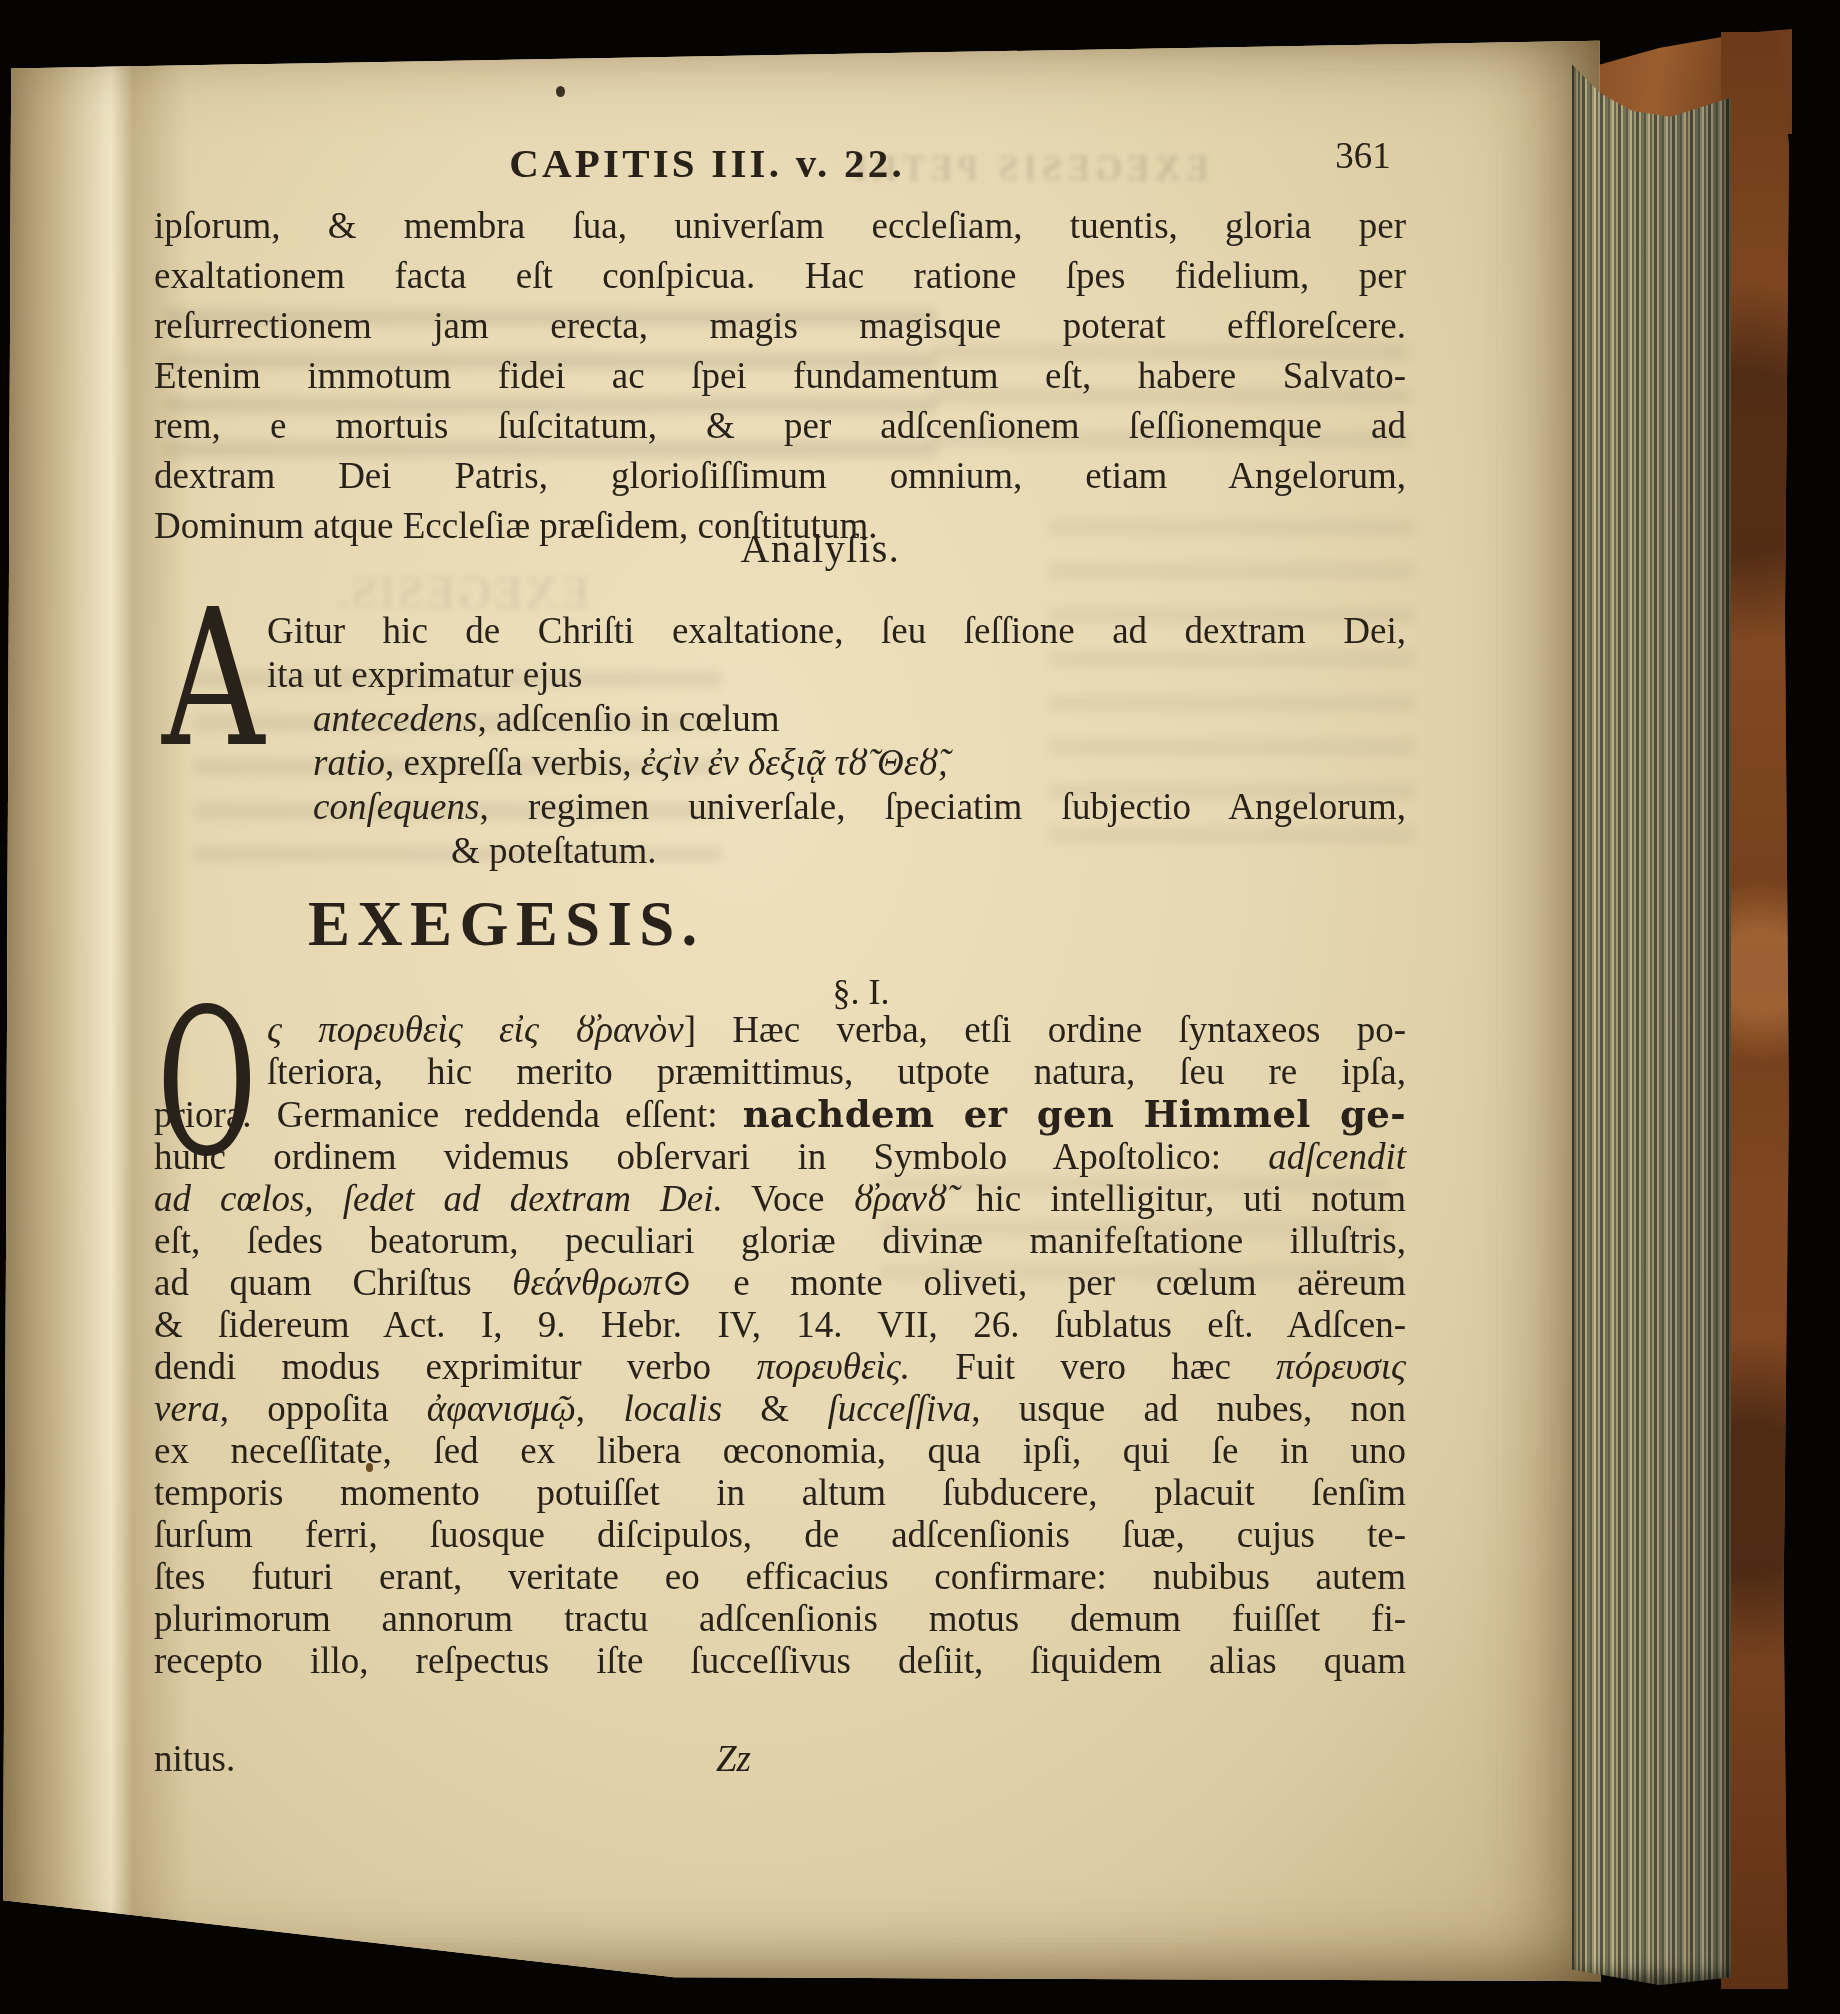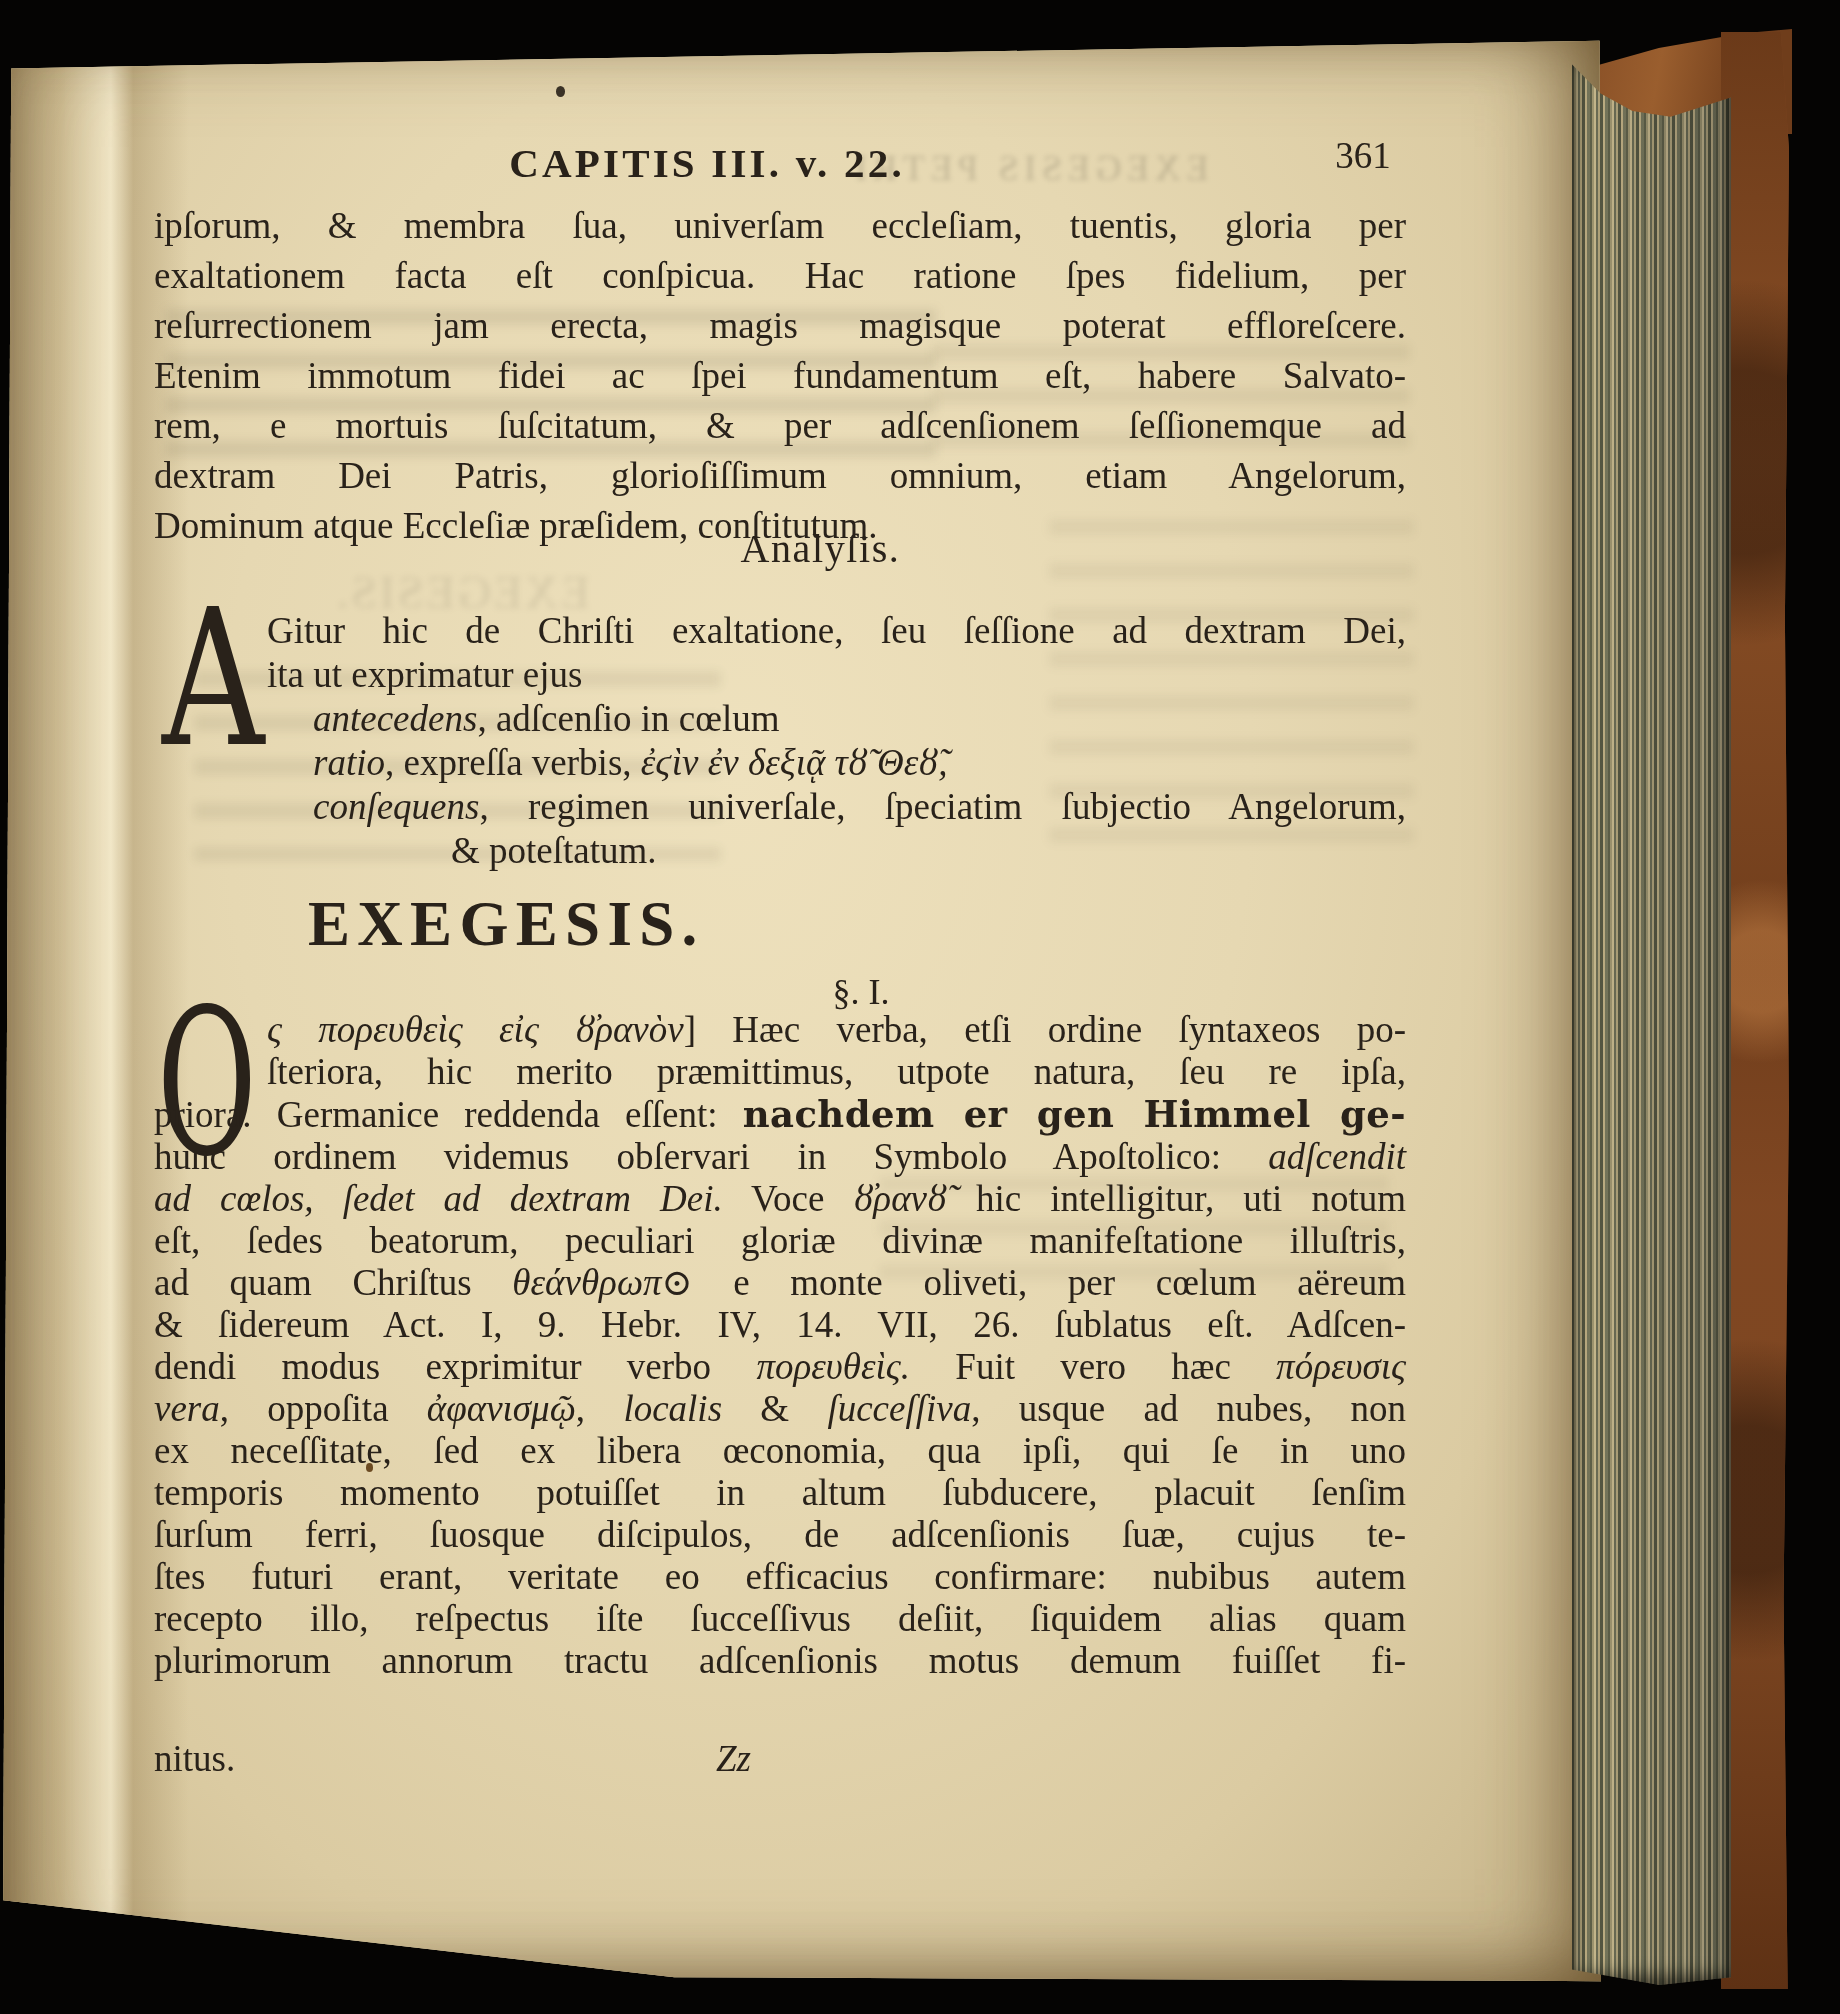--- a/index.html
+++ b/index.html
@@ -154,21 +154,21 @@
         <div class="line just"><span class="seg-i">ad cœlos, ſedet ad dextram Dei.</span><span class="seg-r">  Voce </span><span class="seg-g">ȣ̓ρανȣ̃</span><span class="seg-r"> hic intelligitur, uti notum</span></div>
         <div class="line just"><span class="seg-r">eſt, ſedes beatorum, peculiari gloriæ divinæ manifeſtatione illuſtris,</span></div>
         <div class="line just"><span class="seg-r">ad quam Chriſtus </span><span class="seg-g">θεάνθρωπ⊙</span><span class="seg-r"> e monte oliveti, per cœlum aëreum</span></div>
         <div class="line just"><span class="seg-r">&amp; ſidereum  Act. I, 9.  Hebr. IV, 14. VII, 26.  ſublatus eſt.  Adſcen-</span></div>
         <div class="line just"><span class="seg-r">dendi modus exprimitur verbo </span><span class="seg-g">πορευθεὶς.</span><span class="seg-r">  Fuit vero hæc </span><span class="seg-g">πόρευσις</span></div>
         <div class="line just"><span class="seg-i">vera</span><span class="seg-r">, oppoſita </span><span class="seg-g">ἀφανισμῷ</span><span class="seg-r">, </span><span class="seg-i">localis</span><span class="seg-r"> &amp; </span><span class="seg-i">ſucceſſiva</span><span class="seg-r">, usque ad nubes,  non</span></div>
         <div class="line just"><span class="seg-r">ex neceſſitate, ſed ex libera œconomia, qua ipſi, qui ſe in uno</span></div>
         <div class="line just"><span class="seg-r">temporis momento potuiſſet in altum ſubducere, placuit ſenſim</span></div>
         <div class="line just"><span class="seg-r">ſurſum ferri, ſuosque diſcipulos, de adſcenſionis ſuæ, cujus te-</span></div>
         <div class="line just"><span class="seg-r">ſtes futuri erant, veritate eo efficacius confirmare: nubibus autem</span></div>
+        <div class="line just"><span class="seg-r">plurimorum annorum tractu adſcenſionis motus demum fuiſſet fi-</span></div>
         <div class="line just"><span class="seg-r">recepto illo, reſpectus iſte ſucceſſivus deſiit, ſiquidem alias quam</span></div>
-        <div class="line just"><span class="seg-r">plurimorum annorum tractu adſcenſionis motus demum fuiſſet fi-</span></div>
       </section>
 
     <div class="sig-mark">Zz</div>
     <div class="catchword">nitus.</div>
   </div>
 </div>
 
 
 </body></html>

